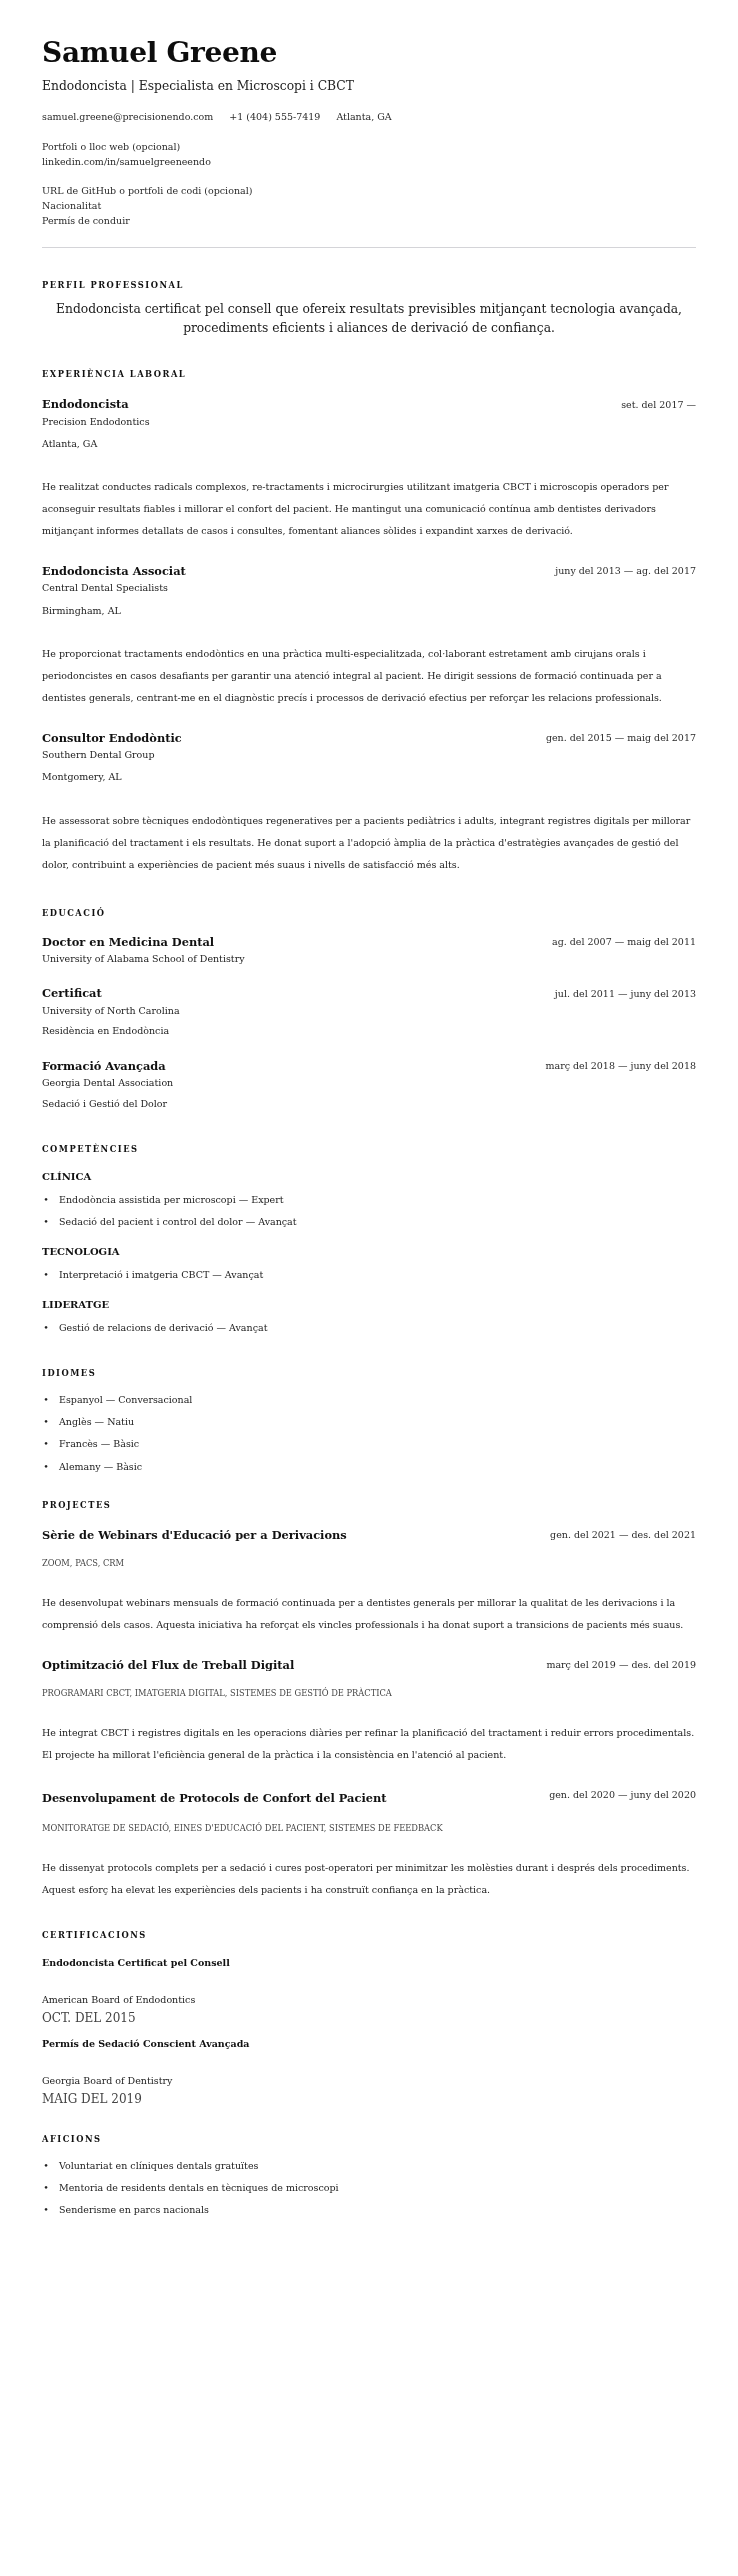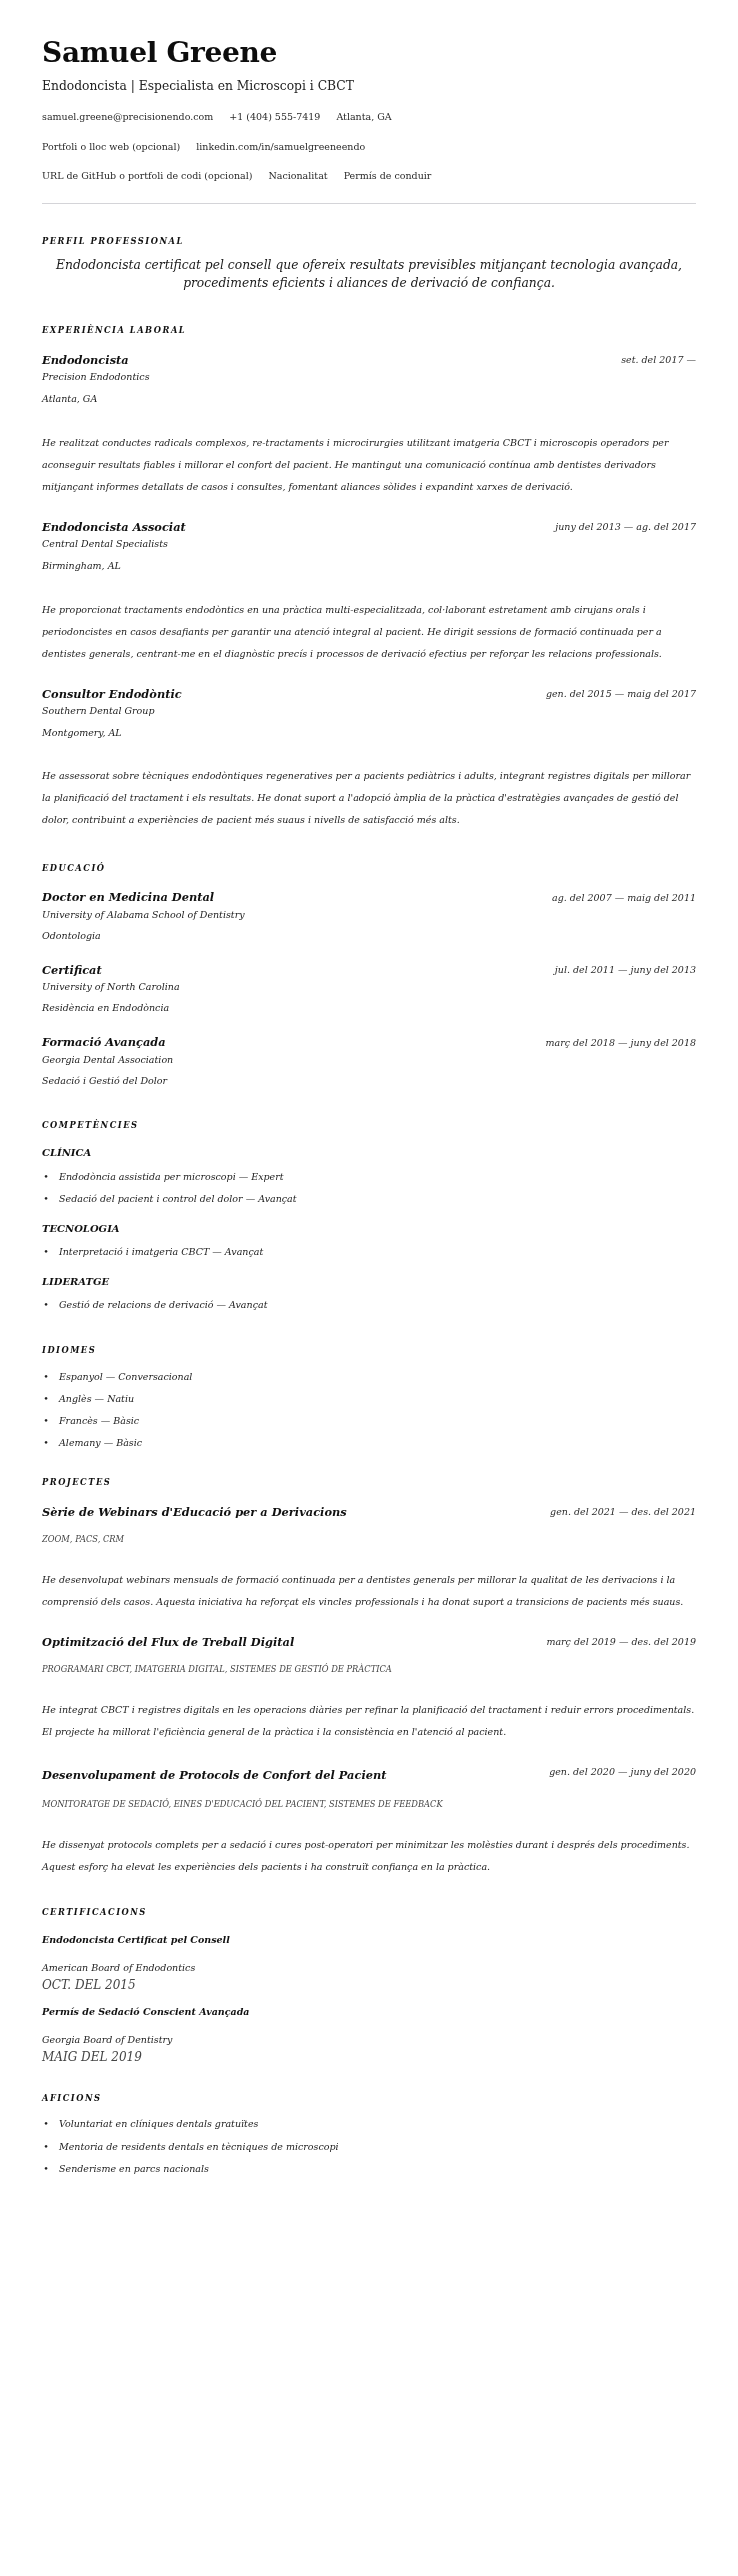--- a/index.html
+++ b/index.html
@@ -6,26 +6,26 @@
   html, body { background: #ffffff; }
   body {
     width: 738px;
     font-family: "DejaVu Serif", serif;
     color: #1a1a1a;
   }
   .page { padding: 34px 42px 24.6px 42px; width: 738px; }
   .name { font-size: 28px; font-weight: bold; line-height: 38px; color: #0d0d0d; letter-spacing: -0.3px; }
   .headline { font-size: 12.3px; line-height: 18.5px; margin-top: 4.9px; color: #222; }
   .contact-line { font-size: 9.5px; line-height: 14.8px; color: #2a2a2a; margin-top: 14.8px; display: flex; flex-wrap: wrap; }
-  .contact-line + .contact-line { margin-top: 14.8px; }
+  .contact-line + .contact-line { margin-top: 14.8px; flex-direction: column; }
   .contact-line span { margin-right: 16px; }
   .contact-block { margin-top: 11px; }
   .divider { height: 1.2px; background: #d4d4d8; margin-top: 18.5px; margin-bottom: 0; }
   .section-title { font-size: 8.3px; font-weight: bold; letter-spacing: 1.5px; text-transform: uppercase; color: #111; line-height: 12.3px; }
-  .section { margin-top: 31px; font-style: italic; }
+  .section { margin-top: 31px; }
   .section.first { margin-top: 31px; }
   .summary { font-size: 12.3px; line-height: 18.5px; margin-top: 8.6px; color: #1a1a1a; text-align: center; }
   .entry { margin-top: 16px; }
   .entry-head { display: flex; justify-content: space-between; align-items: flex-start; text-align: right; }
   .entry-title { font-size: 11.4px; font-weight: bold; line-height: 17px; color: #111; max-width: 394px; }
   .entry-date { font-size: 9.5px; line-height: 14.8px; color: #2a2a2a; white-space: nowrap; padding-top: 1.2px; }
   .entry-sub { font-size: 9.5px; line-height: 14.8px; color: #222; margin-top: 1.2px; }
   .entry-loc { font-size: 9.5px; line-height: 14.8px; color: #222; margin-top: 7.4px; }
   .entry-desc { font-size: 9.5px; line-height: 22px; color: #222; margin-top: 24.6px; }
   .job + .job { margin-top: 21px; }
@@ -35,21 +35,21 @@
   .edu + .edu { margin-top: 18.5px; }
   .skill-group-title { font-size: 10px; font-weight: bold; line-height: 14.8px; margin-top: 14.8px; color: #111; }
   ul.bullets { list-style: none; margin-top: 8.6px; }
   ul.bullets li { font-size: 9.5px; line-height: 14.8px; color: #222; position: relative; padding-left: 17px; margin-bottom: 7.4px; }
   ul.bullets li::before { content: "•"; position: absolute; left: 1.2px; top: 0; color: #222; }
   .project-tech { font-size: 8.3px; line-height: 12.3px; color: #444; text-transform: uppercase; margin-top: 12.3px; }
   .project-desc { font-size: 9.5px; line-height: 22px; color: #222; margin-top: 23.4px; }
   .project + .project { margin-top: 21px; }
   .cert { margin-top: 14.8px; }
   .cert-title { font-size: 9.5px; font-weight: bold; line-height: 14.8px; color: #111; }
-  .cert-issuer { font-size: 9.5px; line-height: 14.8px; color: #222; margin-top: 13px; }
+  .cert-issuer { font-size: 9.5px; line-height: 14.8px; color: #222; margin-top: 22px; }
   .cert-date { font-size: 12px; line-height: 12.3px; color: #444; text-transform: uppercase; margin-top: 3.7px; }
   .cert + .cert { margin-top: 13.5px; }
 </style>
 </head>
 <body>
 
 <div class="page">
 
   <header>
     <h1 class="name">Samuel Greene</h1>
@@ -114,21 +114,20 @@
 
   <section class="section">
     <h2 class="section-title">Educació</h2>
 
     <div class="edu">
       <div class="entry-head">
         <div class="entry-title">Doctor en Medicina Dental</div>
         <div class="entry-date">ag. del 2007 — maig del 2011</div>
       </div>
       <div class="entry-sub">University of Alabama School of Dentistry</div>
-      <div class="entry-loc">Odontologia</div>
     </div>
 
     <div class="edu">
       <div class="entry-head">
         <div class="entry-title">Certificat</div>
         <div class="entry-date">jul. del 2011 — juny del 2013</div>
       </div>
       <div class="entry-sub">University of North Carolina</div>
       <div class="entry-loc">Residència en Endodòncia</div>
     </div>

